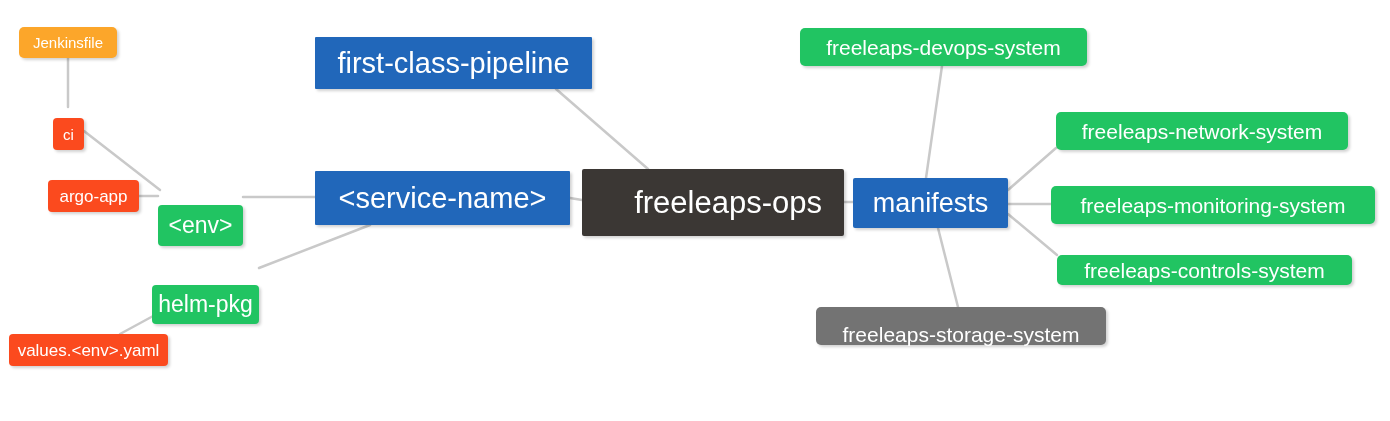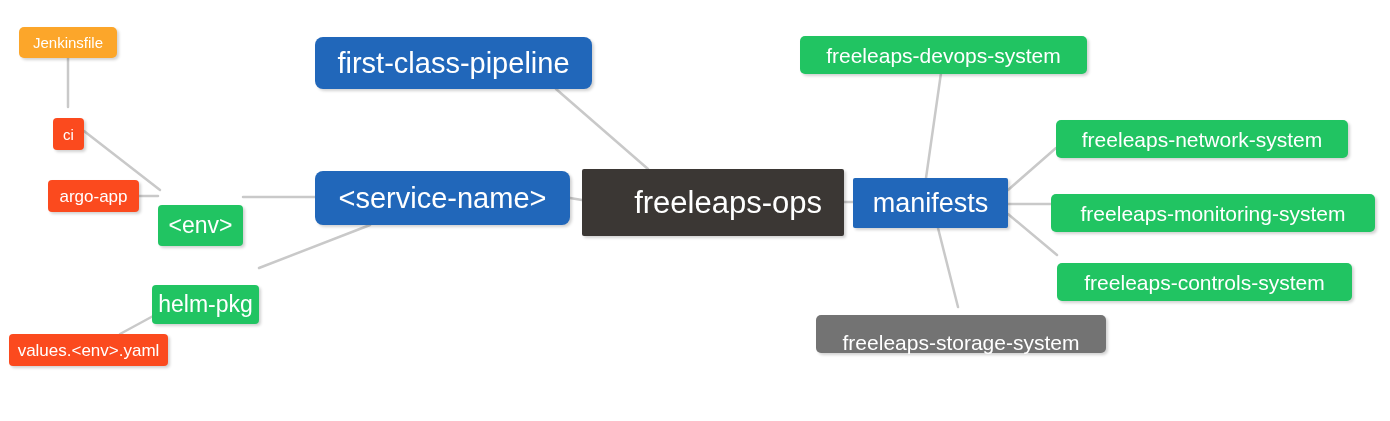--- a/index.html
+++ b/index.html
@@ -40,21 +40,21 @@
   }
   .node-root {
     background: #3b3734;
     border-radius: 2px;
     font-size: 31px;
     padding: 0 22px;
     justify-content: flex-end;
   }
   .node-blue-lg {
     background: #2167ba;
-    border-radius: 8px;
+    border-radius: 1px;
     font-size: 29px;
     padding: 0 18px;
   }
   .node-blue-md {
     background: #2167ba;
     border-radius: 2px;
     font-size: 27px;
     padding: 0 16px;
   }
   .node-green-lg {
@@ -62,21 +62,20 @@
     border-radius: 4px;
     font-size: 23px;
     padding: 0 13px;
     margin-top: 28px;
   }
   .node-green-sm {
     background: #21c462;
     border-radius: 5px;
     font-size: 21px;
     padding: 0 11px;
-    margin-top: 8px;
   }
   .node-orange {
     background: #fca62a;
     border-radius: 5px;
     font-size: 15px;
     padding: 0 10px;
   }
   .node-red-sm {
     background: #fb4a1e;
     border-radius: 4px;
@@ -149,20 +148,20 @@
       </div>
       <div class="node node-green-sm" style="left: 800px; top: 28px; width: 287px; height: 38px; background: rgb(33, 196, 98);">
         <span>freeleaps-devops-system</span>
       </div>
       <div class="node node-green-sm" style="left: 1056px; top: 112px; width: 292px; height: 38px; background: rgb(33, 196, 98);">
         <span>freeleaps-network-system</span>
       </div>
       <div class="node node-green-sm" style="left: 1051px; top: 186px; width: 324px; height: 38px; background: rgb(33, 196, 98);">
         <span>freeleaps-monitoring-system</span>
       </div>
-      <div class="node node-green-sm" style="left: 1057px; top: 255px; width: 295px; height: 38px; background: rgb(33, 196, 98);">
+      <div class="node node-green-sm" style="left: 1057px; top: 255px; width: 295px; height: 30px; background: rgb(33, 196, 98);">
         <span>freeleaps-controls-system</span>
       </div>
       <div class="node node-green-sm" style="left: 816px; top: 307px; width: 290px; height: 38px; background: #737373; align-items: flex-end;">
         <span>freeleaps-storage-system</span>
       </div>
     </div>
 </div>
 
 </body></html>

